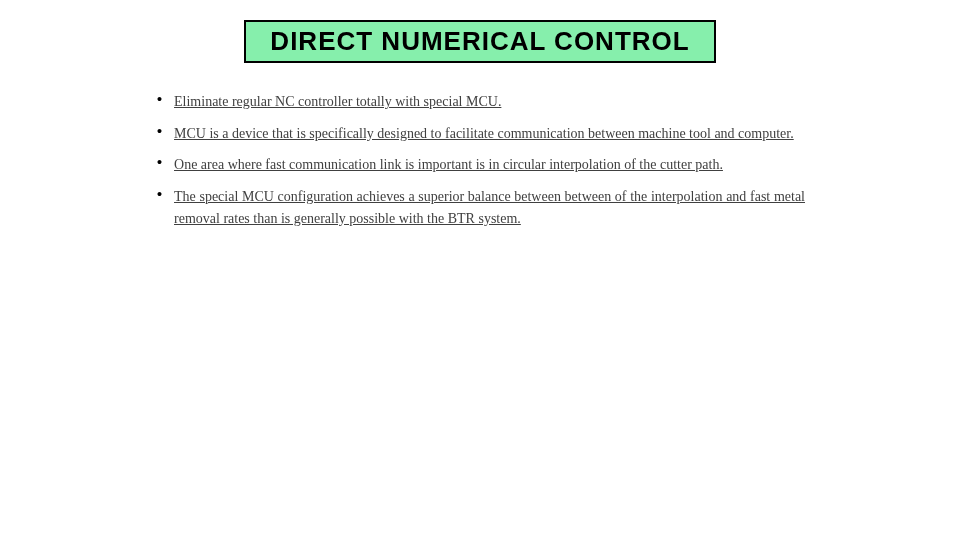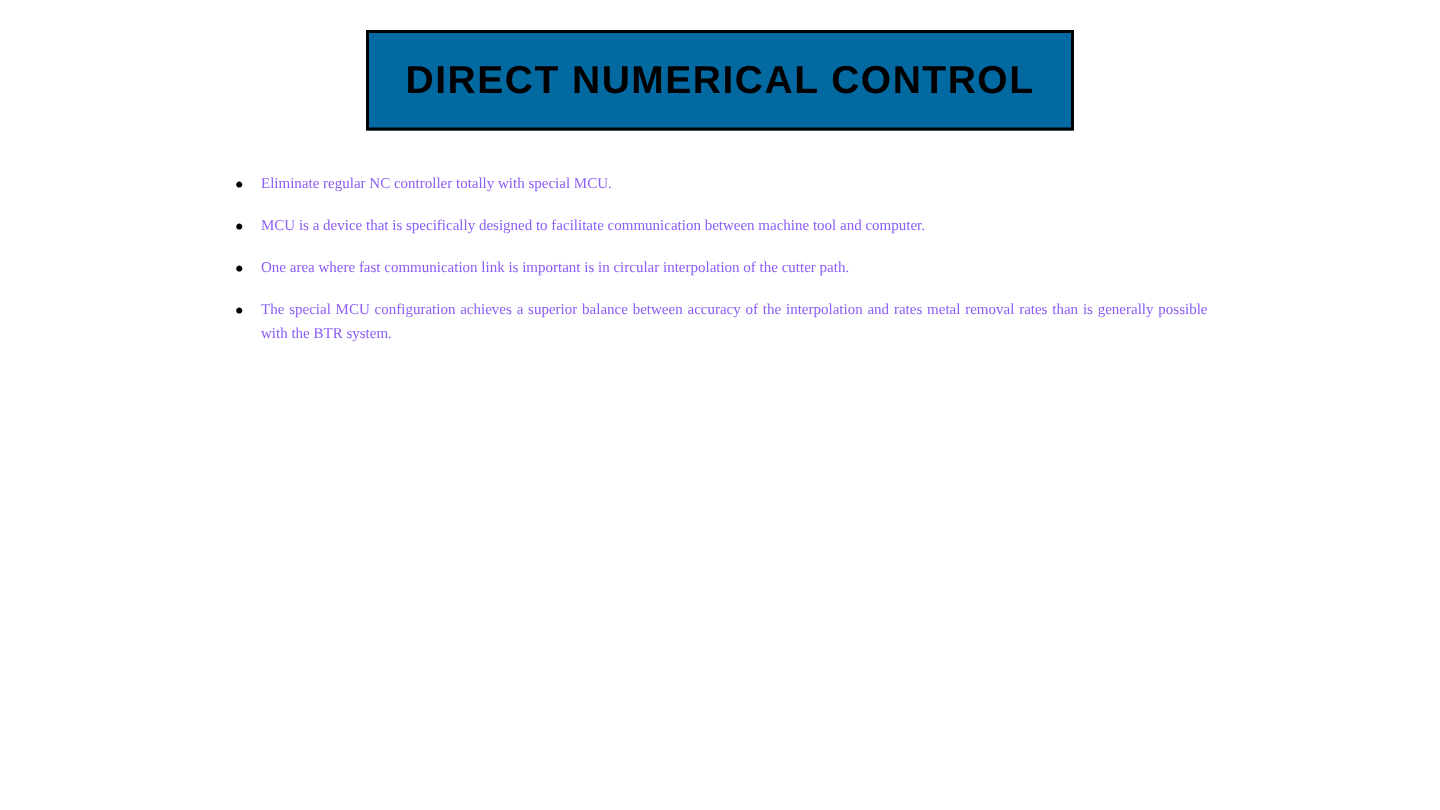--- a/index.html
+++ b/index.html
@@ -21,23 +21,23 @@
       height: 540px;
       background: #ffffff;
       padding: 20px 155px 20px 155px;
       display: flex;
       flex-direction: column;
     }
 
     .title-box {
       border: 2.5px solid #000000;
       display: inline-block;
-      padding: 16px 24px;
+      padding: 4px 24px;
       margin: 0 auto 28px auto;
-      background: #0369a1;
+      background: #86efac;
     }
 
     .title-text {
       font-family: 'Arial', sans-serif;
       font-weight: 900;
       font-size: 26px;
       letter-spacing: 1px;
       color: #000000;
       text-transform: uppercase;
     }
@@ -67,24 +67,25 @@
     .bullet-dot {
       font-size: 15px;
       color: #000000;
       margin-right: 10px;
       margin-top: 1px;
       flex-shrink: 0;
     }
 
     .bullet-text {
       font-family: 'Times New Roman', Times, serif;
-      font-size: 10px;
-      color: #8b5cf6;
+      font-size: 14px;
+      color: #404040;
       line-height: 1.55;
       text-align: justify;
+      text-decoration: underline;
     }
   </style>
 </head>
 <body>
 
 <div class="page-container">
 
   <div class="title-box">
     <span class="title-text">DIRECT NUMERICAL CONTROL</span>
   </div>
@@ -102,17 +103,17 @@
       <span class="bullet-text">MCU is a device that is specifically designed to facilitate communication between  machine tool and computer.</span>
     </div>
 
     <div class="bullet-item">
       <span class="bullet-dot">•</span>
       <span class="bullet-text">One area where fast communication link is important is in circular interpolation of the cutter path.</span>
     </div>
 
     <div class="bullet-item">
       <span class="bullet-dot">•</span>
-      <span class="bullet-text">The special MCU configuration achieves a superior balance between accuracy of the interpolation and rates metal removal rates than is generally possible with the BTR system.</span>
+      <span class="bullet-text">The special MCU configuration achieves a superior balance between between of the interpolation and fast metal removal rates than is generally possible with the BTR system.</span>
     </div>
 
   </div>
 </div>
 
 </body></html>

